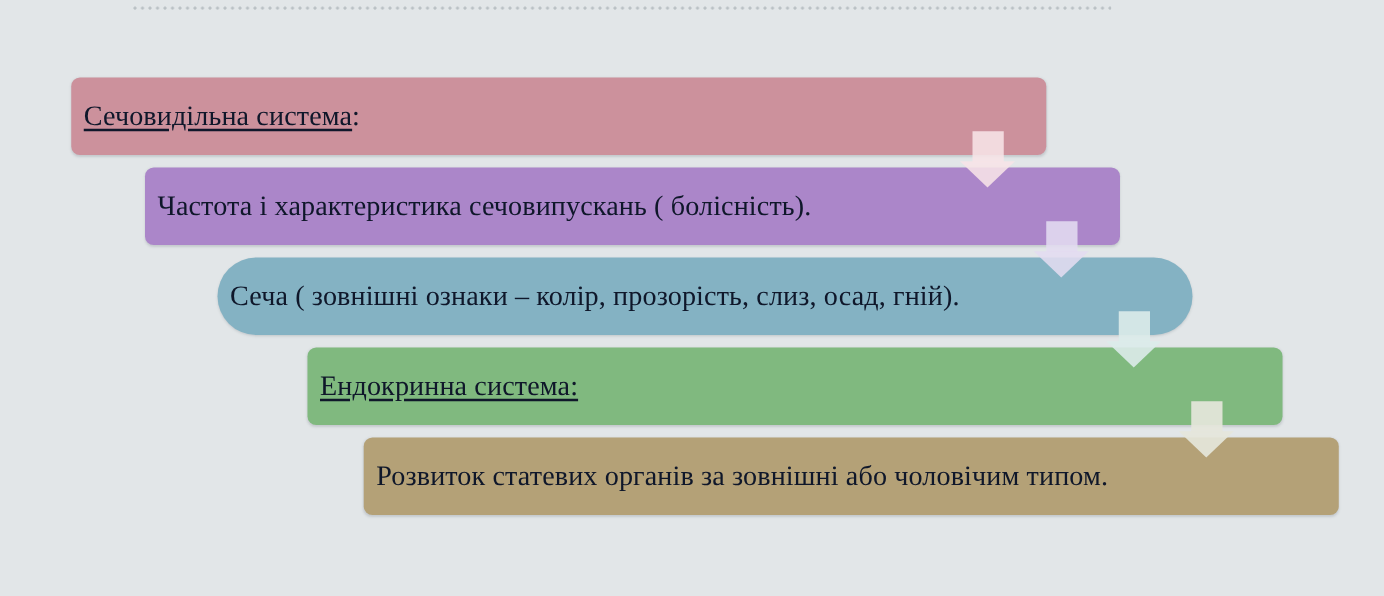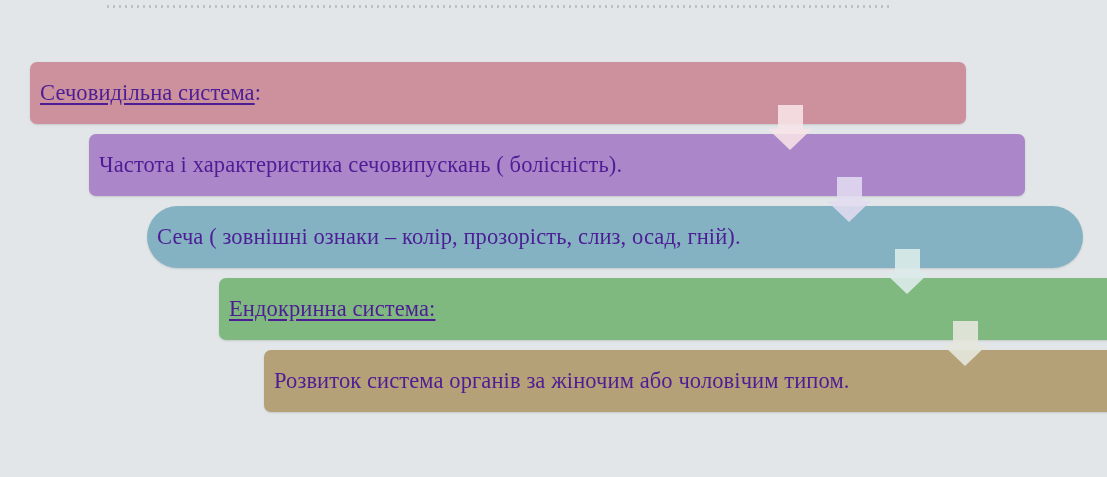--- a/index.html
+++ b/index.html
@@ -31,31 +31,32 @@
     background-size: 6px 3px;
     background-repeat: repeat-x;
     background-position: 0 center;
   }
 
   
   .band {
     position: absolute;
     box-sizing: border-box;
     height: 62px;
-    width: 936px;
+    width: 780px;
     border-radius: 7px;
     display: flex;
     align-items: center;
     padding-left: 10px;
-    color: #4c1d95;
+    color: #0f172a;
     font-size: 22.5px;
     line-height: 1.05;
     white-space: nowrap;
     letter-spacing: 0.1px;
     box-shadow: 0 1px 2px rgba(90,100,110,0.22);
+    margin-left: 27px;
   }
   .band .txt { display: inline-block; }
   .band .u { text-decoration: underline; text-underline-offset: 3px; }
 
   #band-1 { left: 30px;  top: 62px;  background: #cc919c; }
   #band-2 { left: 89px;  top: 134px; background: #ab86c9; }
   #band-3 { left: 147px; top: 206px; background: #84b2c3; }
   #band-4 { left: 219px; top: 278px; background: #80b97f; }
   #band-5 { left: 264px; top: 350px; background: #b4a177; }
 
@@ -132,16 +133,16 @@
       <span class="txt"></span>
   </div>
 
   <div class="arrow" id="arrow-4">
     <span class="stem"></span>
     <span class="head"></span>
   </div>
 
   <div class="band" id="band-5" style="background: rgb(180, 161, 119);">
     <span class="txt u"></span>
-      <span class="txt">Розвиток система органів за жіночим або чоловічим типом.</span>
+      <span class="txt">Розвиток статевих органів за зовнішні або чоловічим типом.</span>
   </div>
 
 </div>
 
 </body></html>

